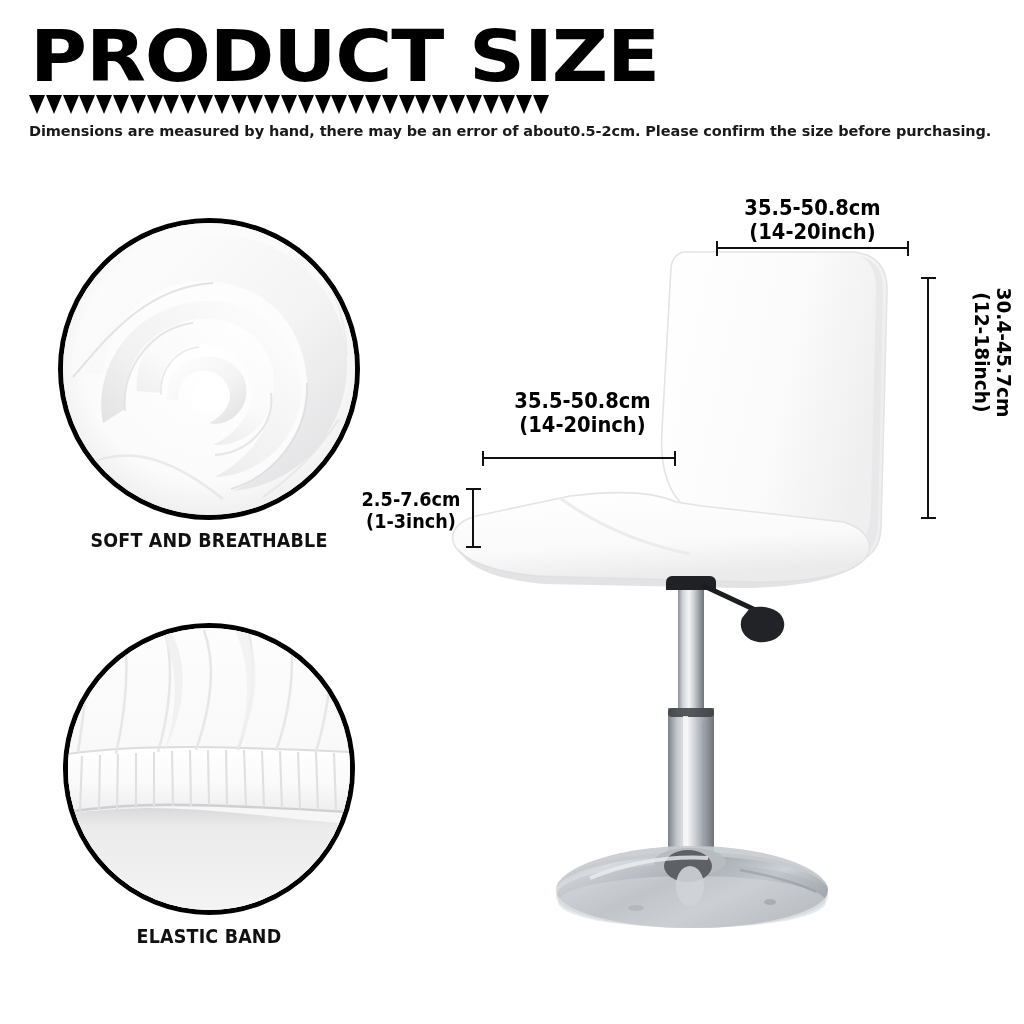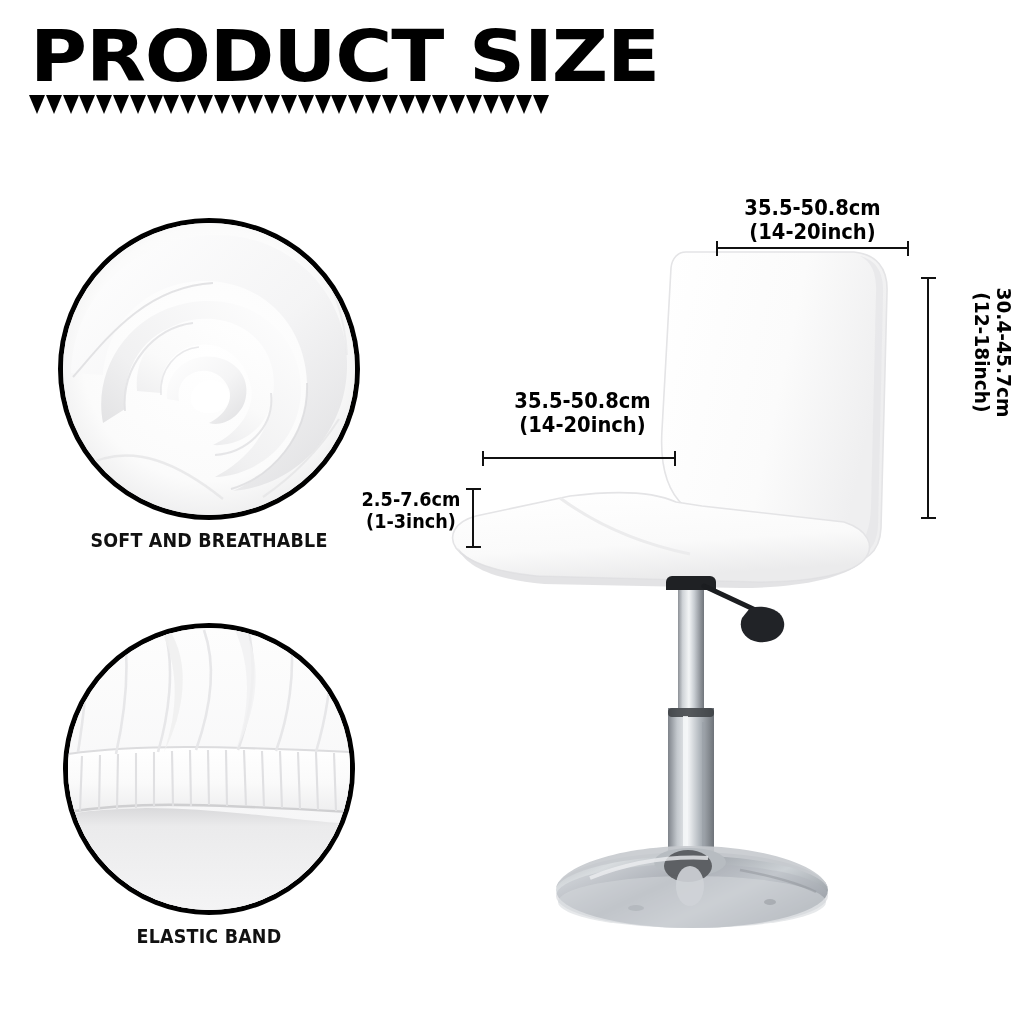--- a/index.html
+++ b/index.html
@@ -227,20 +227,21 @@
       <div class="triangle" style="border-top-color: rgb(0, 0, 0);"></div>
       <div class="triangle" style="border-top-color: rgb(0, 0, 0);"></div>
       <div class="triangle" style="border-top-color: rgb(0, 0, 0);"></div>
       <div class="triangle" style="border-top-color: rgb(0, 0, 0);"></div>
       <div class="triangle" style="border-top-color: rgb(0, 0, 0);"></div>
       <div class="triangle" style="border-top-color: rgb(0, 0, 0);"></div>
       <div class="triangle" style="border-top-color: rgb(0, 0, 0);"></div>
       <div class="triangle" style="border-top-color: rgb(0, 0, 0);"></div>
     </div>
 
+  <div id="header-subtitle">Dimensions are measured by hand, there may be an error of about0.5-2cm. Please confirm the size before purchasing.</div>
 
   <div id="fabric-circle" class="feature-circle">
     <svg class="swirl-svg" width="292" height="292" viewBox="0 0 292 292">
       <defs>
         <radialGradient id="swirlBg" cx="50%" cy="45%" r="62%">
           <stop offset="0%" stop-color="#ffffff"></stop>
           <stop offset="70%" stop-color="#fbfbfb"></stop>
           <stop offset="100%" stop-color="#e9e9ea"></stop>
         </radialGradient>
         <linearGradient id="fold1" x1="0%" y1="0%" x2="100%" y2="100%">

